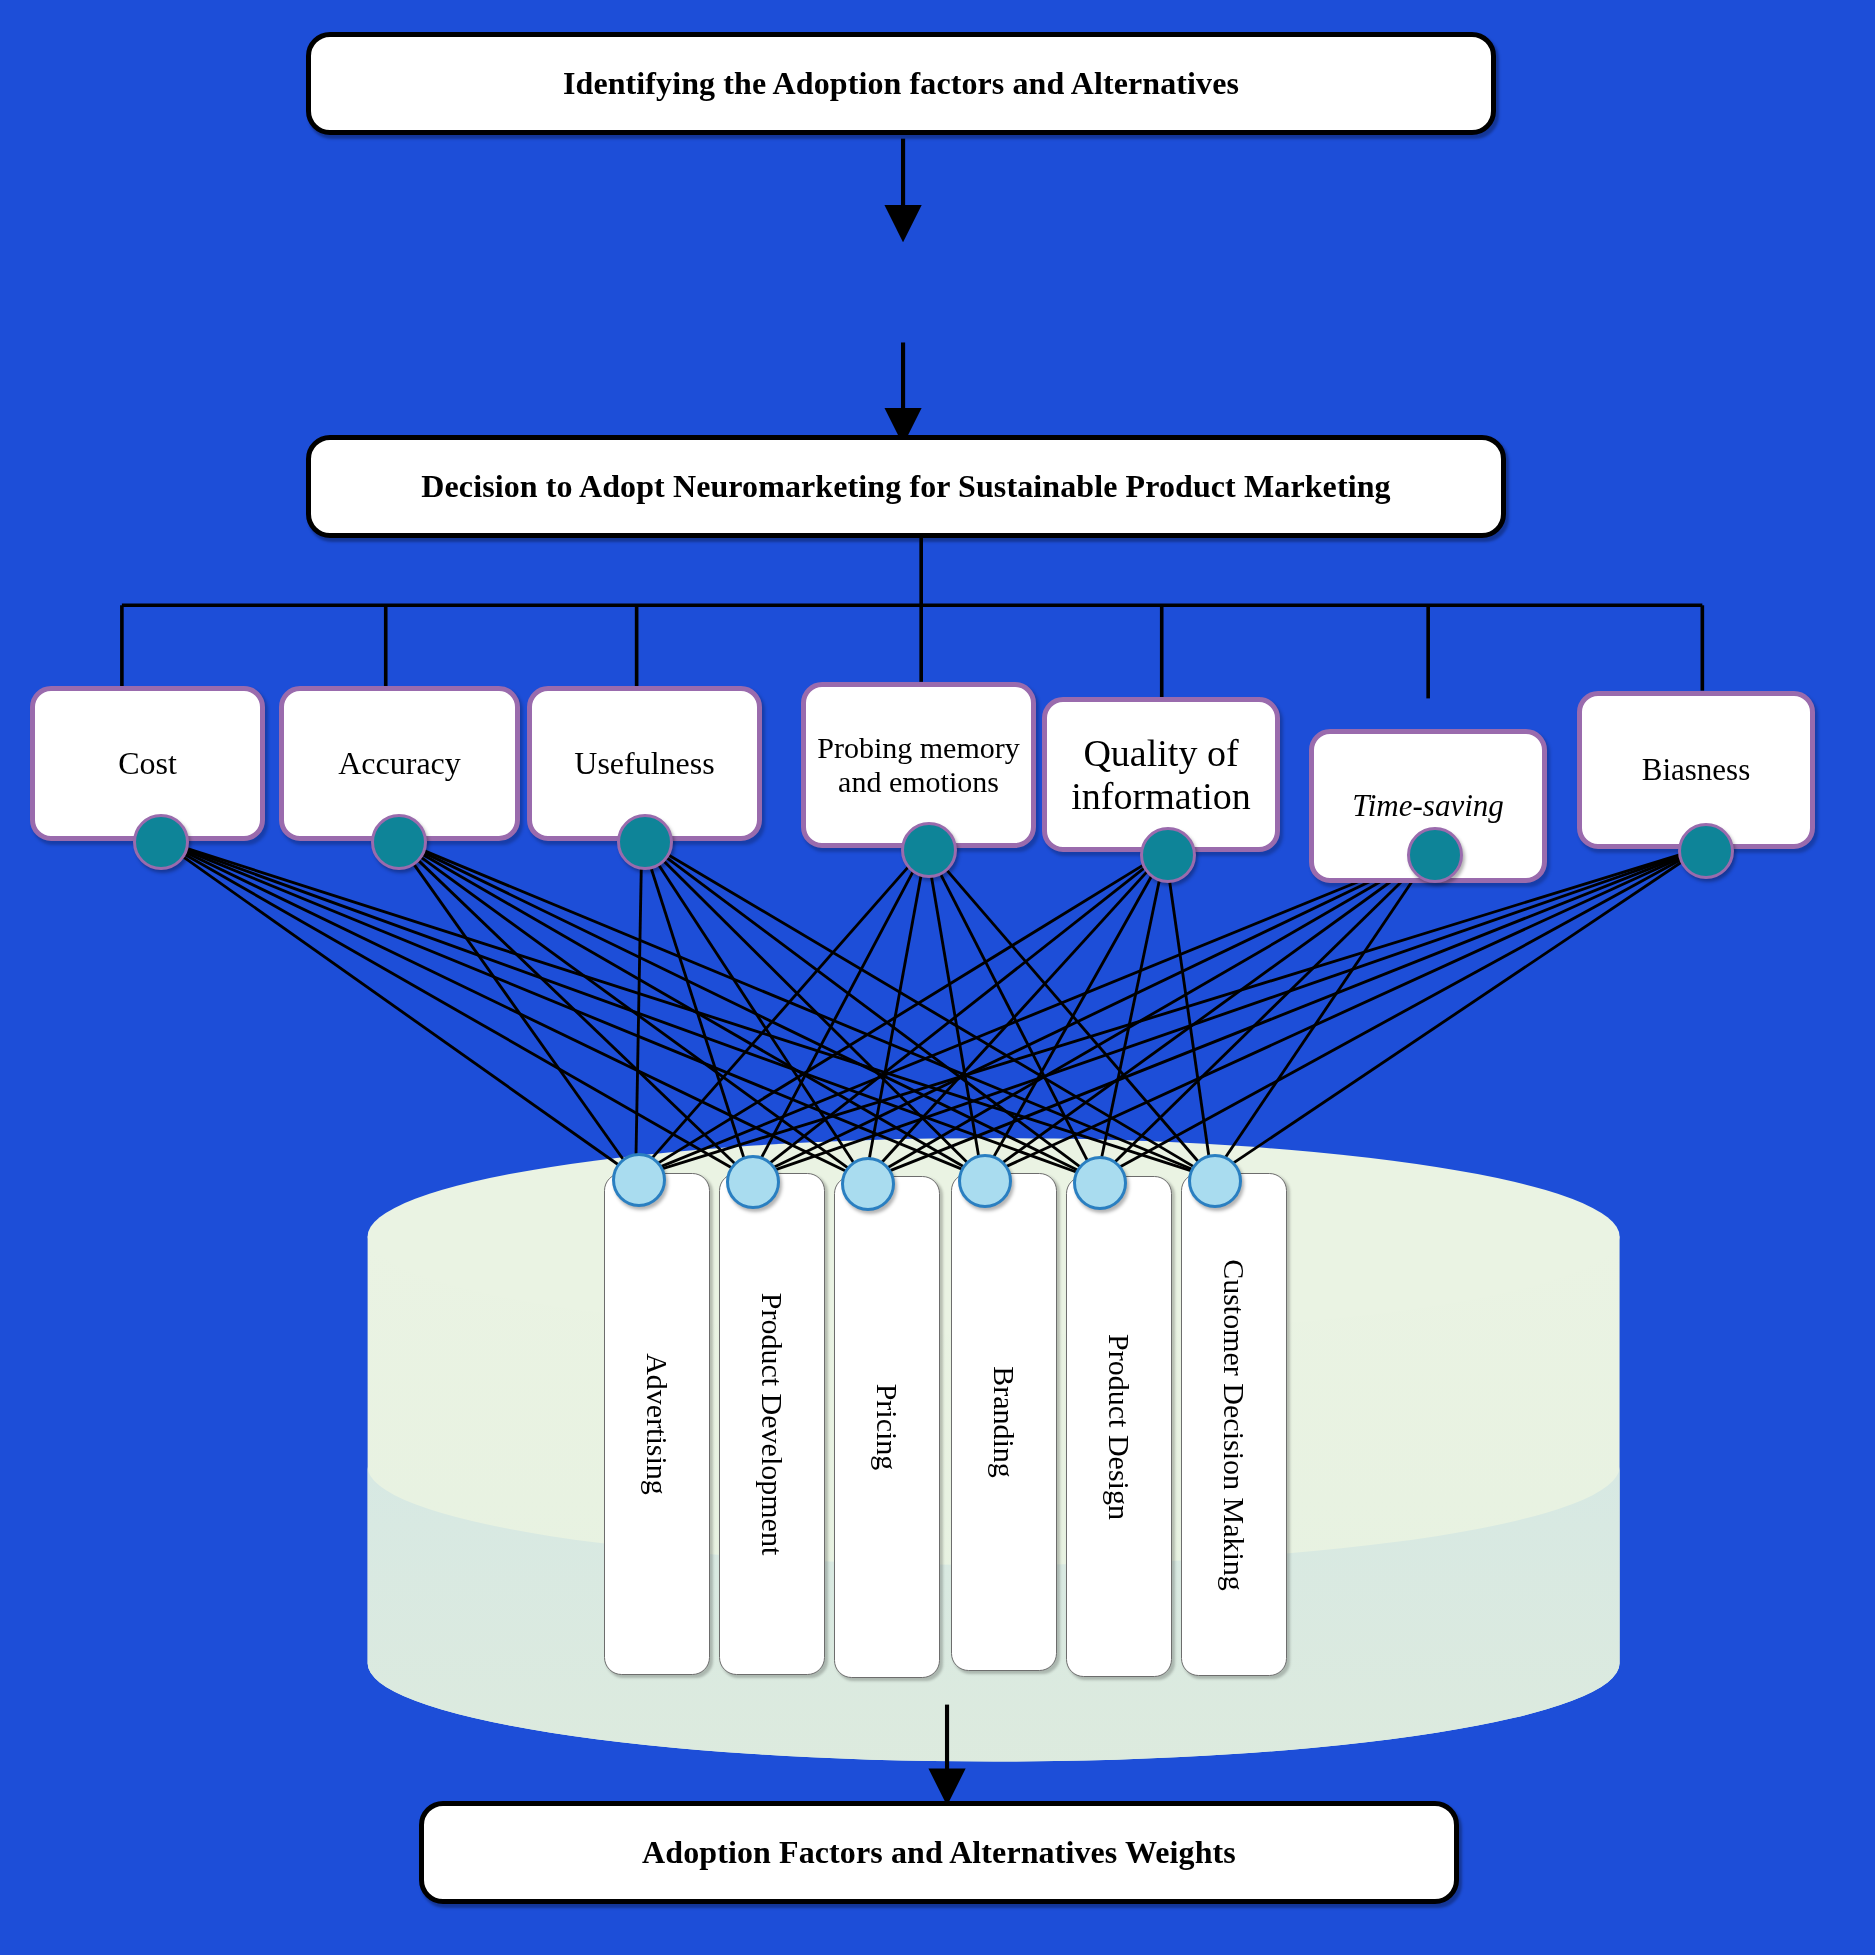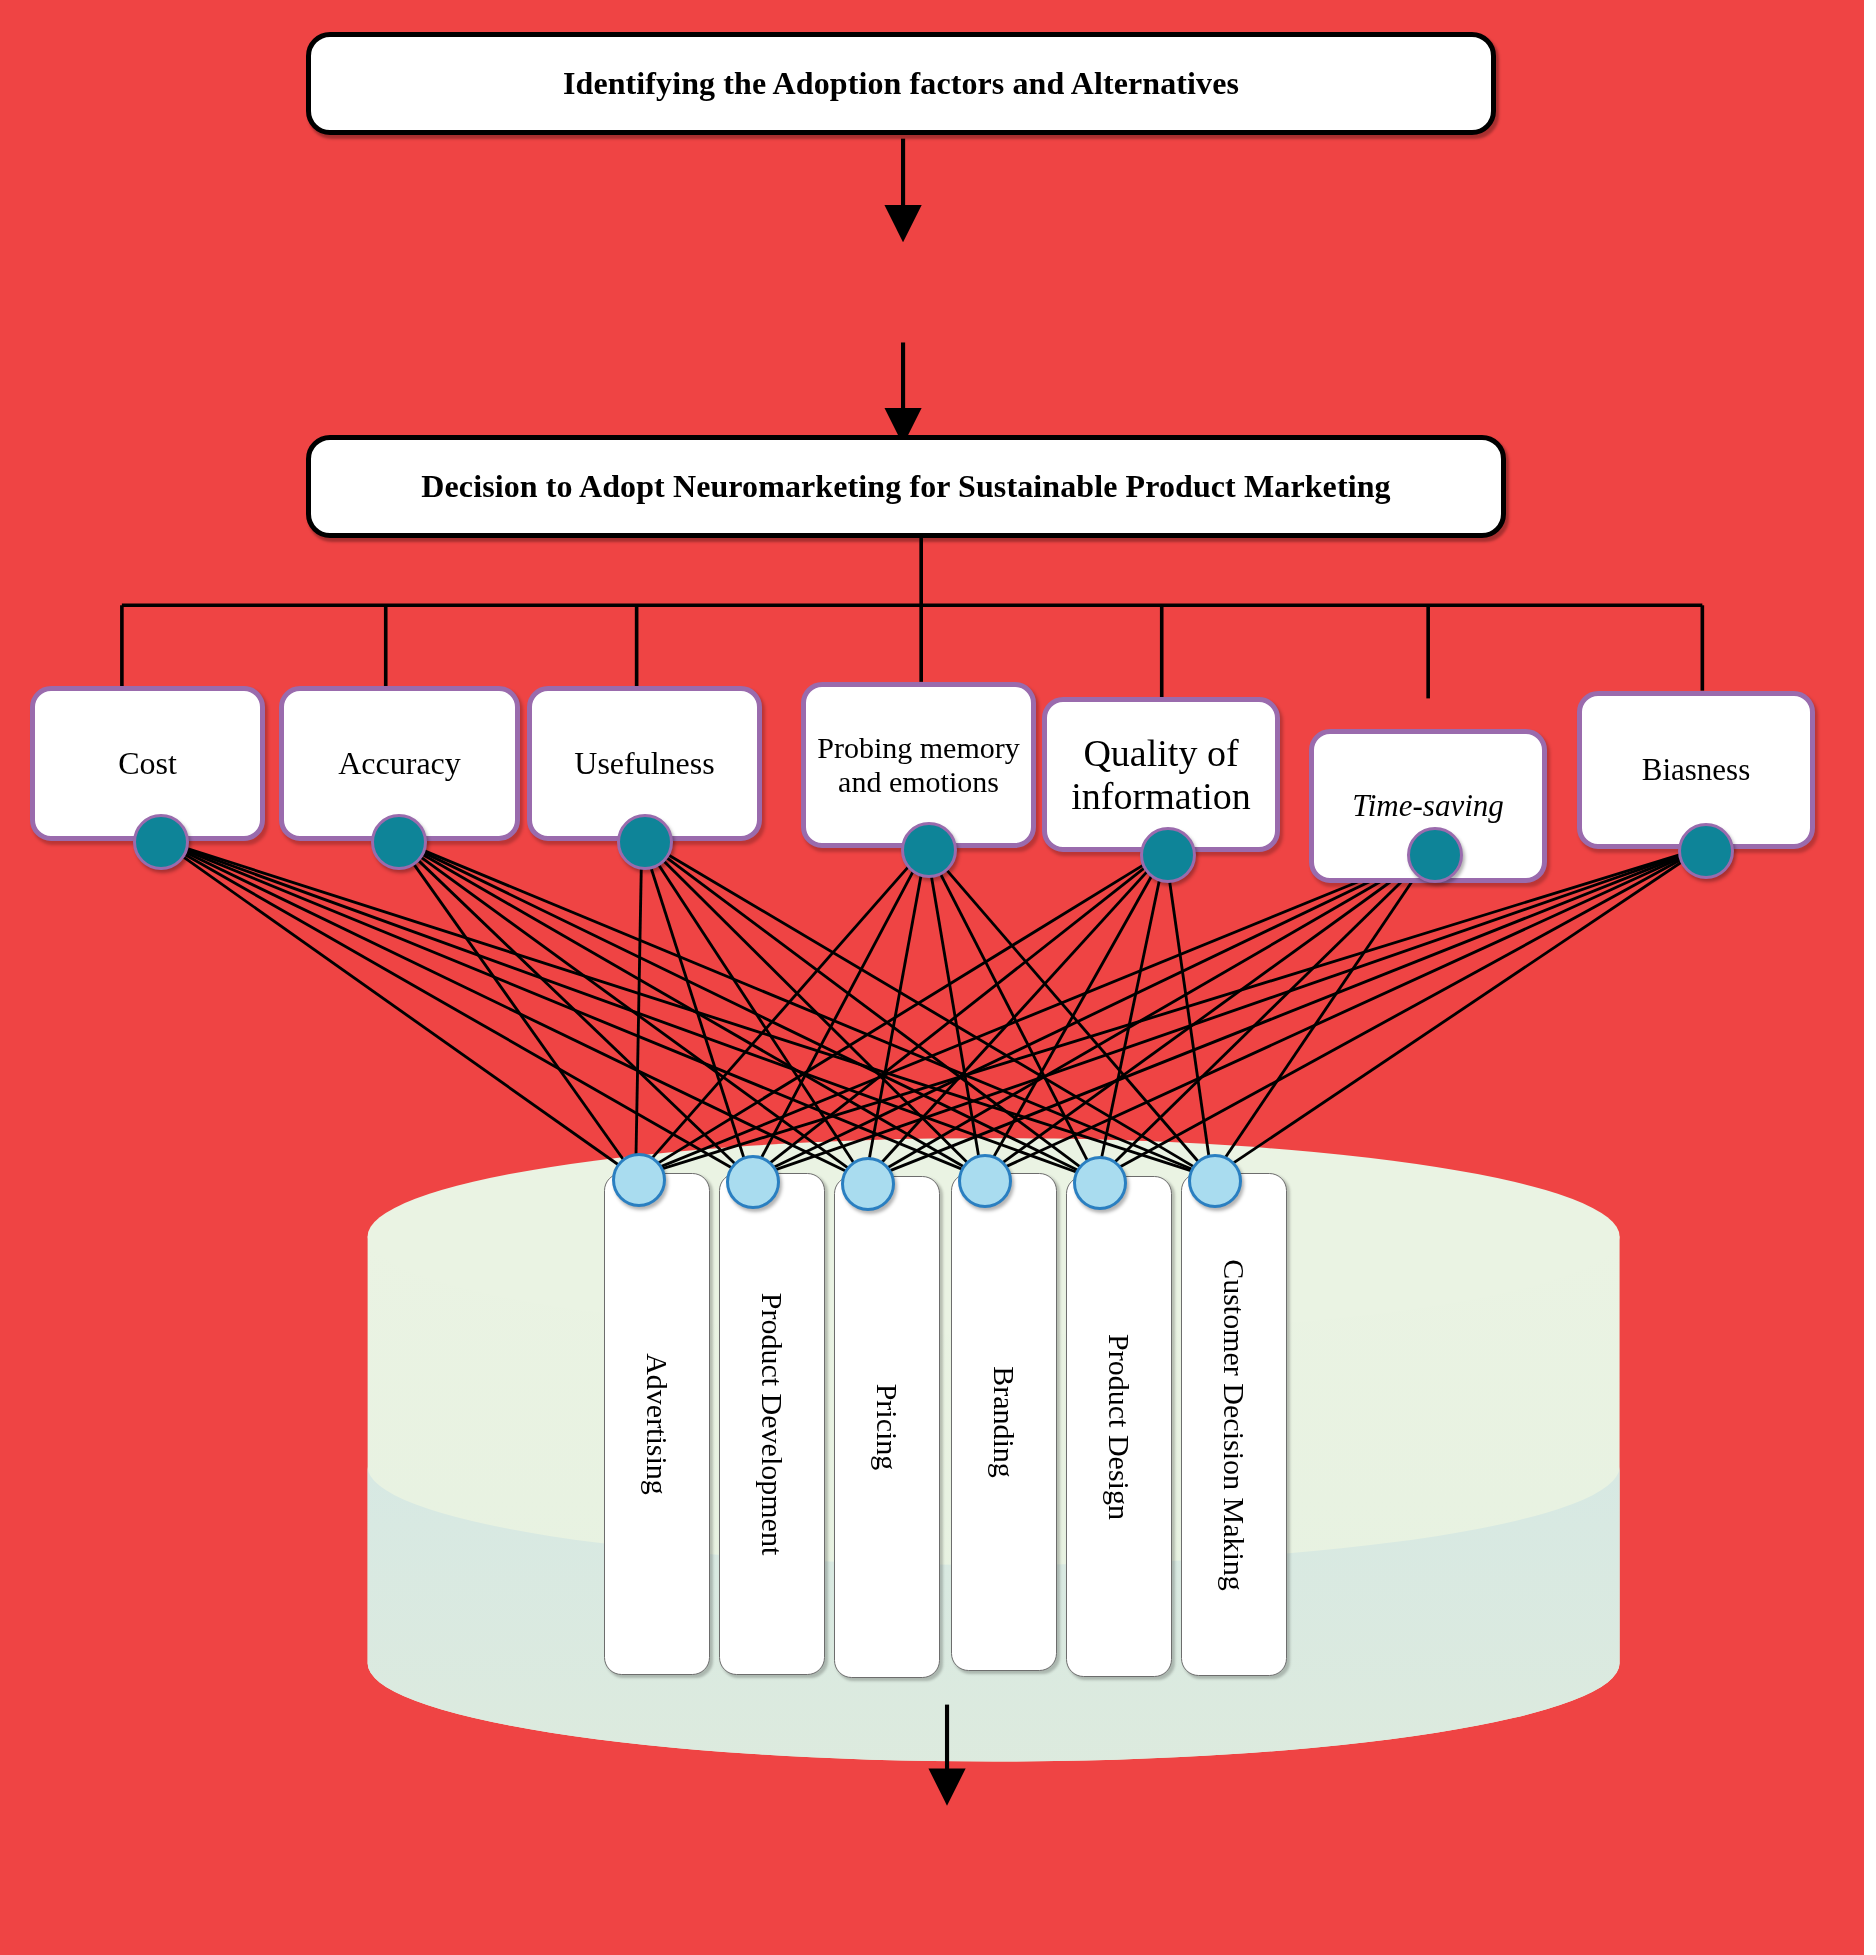--- a/index.html
+++ b/index.html
@@ -1,17 +1,17 @@
 <!DOCTYPE html>
 <html style="font-size:8.3px"><head>
 <meta charset="utf-8">
 <style>
   html,body{margin:0;padding:0;background:#ffffff;}
   body{font-family:"Liberation Serif","DejaVu Serif",serif;}
-  #stage{position:relative;width:1864px;height:1955px;background:#ef4444;overflow:hidden;}
+  #stage{position:relative;width:1864px;height:1955px;background:#1d4ed8;overflow:hidden;padding-left:11px;}
   svg#wires{position:absolute;left:0;top:0;width:1877px;height:1955px;pointer-events:none;}
 
   
   .proc{
     position:absolute;
     box-sizing:border-box;
     background:#ffffff;
     border:5.2px solid #000000;
     border-radius:24px;
     display:flex;align-items:center;justify-content:center;
@@ -156,20 +156,23 @@
 
   <div class="proc" style="left:306px;top:32px;width:1190px;height:103px;font-size:32px;">
     <span>Identifying the Adoption factors and Alternatives</span>
   </div>
 
 
   <div class="proc" style="left:306px;top:435px;width:1200px;height:103px;font-size:32px;">
     <span>Decision to Adopt Neuromarketing for Sustainable Product Marketing</span>
   </div>
 
+  <div class="proc" style="left:419px;top:1801px;width:1040px;height:103px;font-size:32px;">
+    <span>Adoption Factors and Alternatives Weights</span>
+  </div>
 
   <div class="crit" style="left:279px;top:686px;width:241px;height:155px;font-size:32px;">
     <span>Accuracy</span>
   </div>
 
   <div class="crit" style="left:30px;top:686px;width:235px;height:155px;font-size:32px;">
     <span>Cost</span>
   </div>
 
   <div class="crit" style="left:527px;top:686px;width:235px;height:155px;font-size:32px;">

